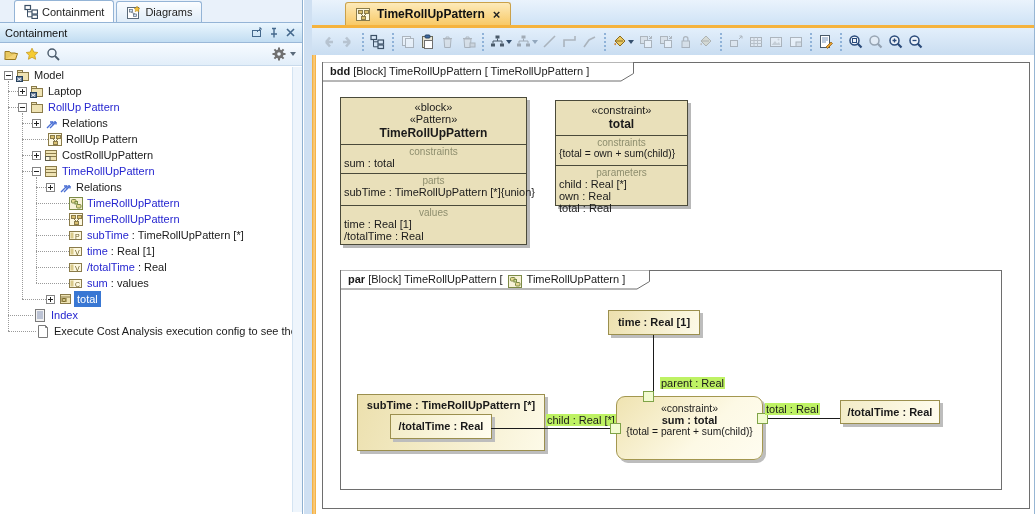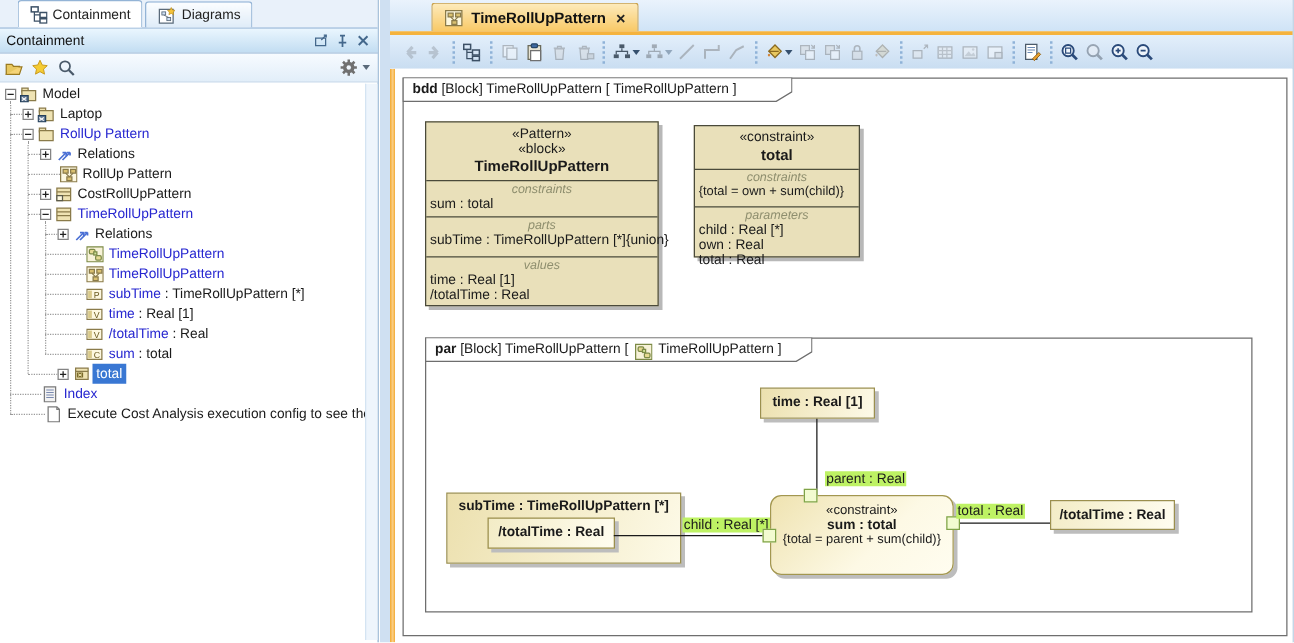--- a/index.html
+++ b/index.html
@@ -53,21 +53,21 @@
   .frame-tab { position:absolute; }
   .frame-tab .lbl { position:absolute; left:8px; top:1px; height:17px; line-height:17px; white-space:pre; font-size:11px; display:flex; align-items:flex-end; }
   .kw { font-weight:bold; white-space:pre; }
   .pre { white-space:pre; }
 
   .uml-el { position:absolute; background:#e9e0ba; border:1px solid #4a4a3a; box-shadow:3px 3px 0 #b8b8b8; }
   .uml-head { text-align:center; padding-top:3px; }
   .st { font-size:11px; }
   .uml-name { font-weight:bold; font-size:12px; padding-top:1px; }
   .comp { border-top:1px solid #4a4a3a; }
-  .comp-label { font-style:italic; font-size:10px; color:#8e8e6e; text-align:center; padding-top:1px; }
+  .comp-label { font-size:10px; color:#8e8e6e; text-align:center; padding-top:1px; }
   .comp-item { font-size:11px; padding-left:3px; white-space:nowrap; }
   .small { font-size:10.3px; }
 
   .par-box { position:absolute; border:1px solid #9b8f4e; background:linear-gradient(110deg,#ece0ae,#fdfae8); box-shadow:3px 3px 0 #bdbdbd; text-align:center; font-weight:bold; font-size:11px; }
   .par-box.lite { background:linear-gradient(110deg,#f3ecc6,#fffdf0); }
   .con-box { position:absolute; border:1px solid #a3974f; border-radius:9px; background:linear-gradient(135deg,#efe3b1,#fdf9e5 60%,#fffdf0); box-shadow:3px 3px 0 #bdbdbd; text-align:center; padding-top:5px; }
   .port { position:absolute; width:11px; height:11px; background:#f2fbd0; border:1px solid #7fa348; }
   .wire { position:absolute; background:#1a1a1a; }
   .flabel { position:absolute; font-size:11px; white-space:nowrap; background:#bef264; padding:0 1px; }
 </style>
@@ -377,21 +377,21 @@
             <use href="#i-prop"></use>
             <text x="6" y="10.5" font-size="7" fill="#6a5a20" font-family="Liberation Sans">V</text>
           </svg></span>
       <span class="tlabel" style="left:87px"><span class="blue">/totalTime</span><span> : Real</span></span>
     </div>
     <div class="trow" style="--sl:36px;--sw:33px">
       <span class="ticon" style="left:69px"><svg width="14" height="14">
             <use href="#i-prop"></use>
             <text x="6" y="10.5" font-size="7" fill="#6a5a20" font-family="Liberation Sans">C</text>
           </svg></span>
-      <span class="tlabel" style="left:87px"><span class="blue">sum</span><span> : total</span></span>
+      <span class="tlabel" style="left:87px"><span class="blue">sum</span><span> : values</span></span>
     </div>
     <div class="trow" style="--sl:22px;--sw:24px">
       <span class="exp plus" style="left:46px"></span>
       <span class="ticon" style="left:58px"><svg width="14" height="14">
             <use href="#i-cblock"></use>
           </svg></span>
       <span class="tlabel sel" style="left:74px">total</span>
     </div>
     <div class="trow" style="--sl:8px;--sw:25px">
       <span class="ticon" style="left:33px"><svg width="14" height="14">
@@ -576,22 +576,22 @@
     <div class="frame" style="left:10px; top:7px; width:708px; height:447px"></div>
     <div class="frame-tab" style="left:10px; top:7px; width:312px; height:20px">
       <svg width="312" height="20">
           <path d="M0.5,0 H311.5 V11.5 L299,19 H0.5 Z" fill="#fff" stroke="#6e6e6e"></path>
         </svg>
       <div class="lbl"><span class="kw">bdd</span><span class="pre"> [Block] TimeRollUpPattern [ TimeRollUpPattern ]</span></div>
     </div>
 
     <div class="uml-el" style="left:28px; top:42px; width:187px">
       <div class="uml-head" style="height:46px">
+        <div class="st">«block»</div>
         <div class="st">«Pattern»</div>
-        <div class="st">«block»</div>
         <div class="uml-name">TimeRollUpPattern</div>
       </div>
       <div class="comp" style="height:29px">
         <div class="comp-label">constraints</div>
         <div class="comp-item">sum : total</div>
       </div>
       <div class="comp" style="height:32px">
         <div class="comp-label">parts</div>
         <div class="comp-item">subTime : TimeRollUpPattern [*]{union}</div>
       </div>

